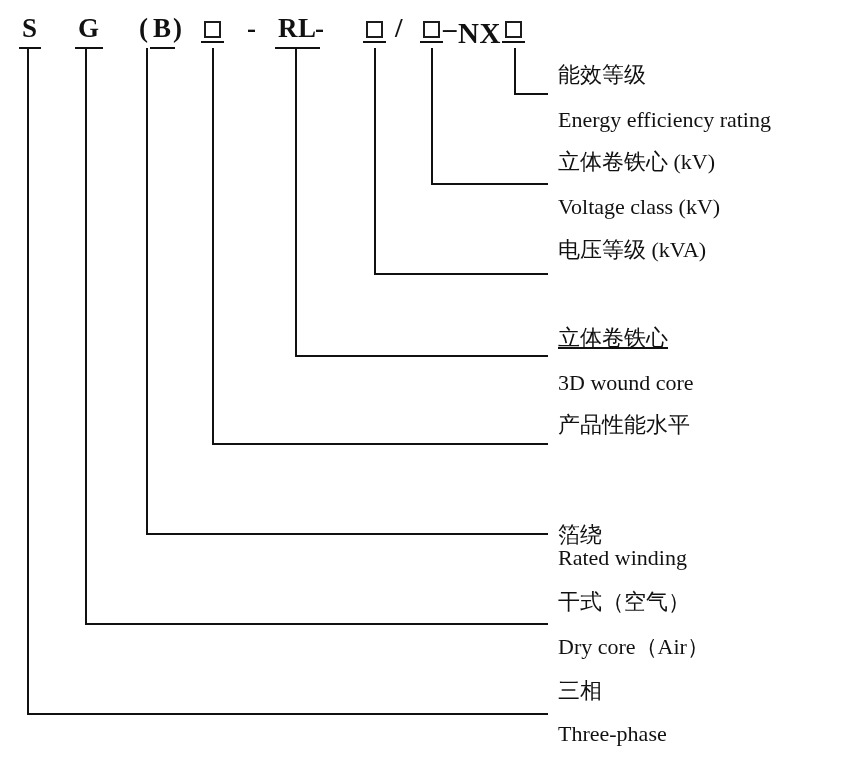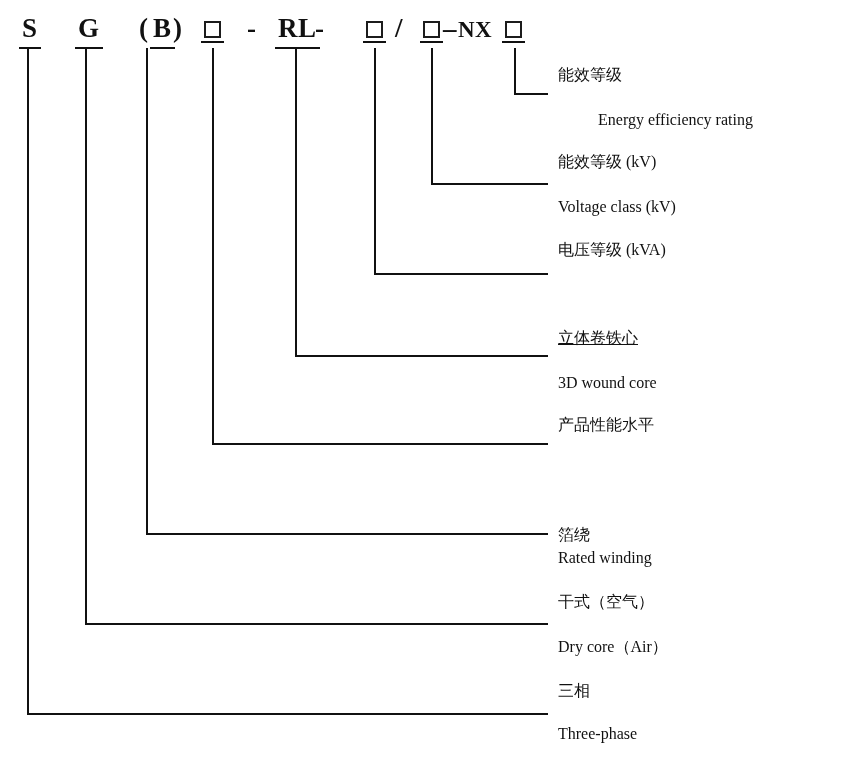--- a/index.html
+++ b/index.html
@@ -6,36 +6,36 @@
   #diagram {
     position:relative; width:850px; height:773px; background:#ffffff;
     font-family:"Liberation Serif","DejaVu Serif",serif; color:#111;
     overflow:hidden;
   }
   
   .tok {
     position:absolute; top:12px; line-height:1.2;
     font-weight:bold; font-size:27px; letter-spacing:0.5px; white-space:nowrap;
   }
-  .tok.small { font-size:23px; top:16px; font-weight:bold; }
+  .tok.small { font-size:29px; top:16px; font-weight:bold; }
   .ul { border-bottom:2.5px solid #111; padding:0 3px 3px 3px; }
   .noul { padding:0 1px 3px 1px; }
   
   .sq-wrap { position:absolute; top:21px; line-height:1; }
   .sq-wrap.ul { padding:0 3px 3px 3px; }
   .sq {
     display:inline-block; width:13px; height:13px;
     border:2px solid #1c1c1c; background:#fff; vertical-align:top;
   }
   
   .vl { position:absolute; width:2px; background:#111; }
   .hl { position:absolute; height:2px; background:#111; }
   
   .lab {
-    position:absolute; left:558px; font-size:16px; line-height:26px;
+    position:absolute; left:558px; font-size:22px; line-height:26px;
     white-space:nowrap; color:#111;
   }
 </style>
 </head>
 <body>
 
 <div id="diagram">
 
   <span class="tok ul" style="left:19px;">S</span>
   <span class="tok ul" style="left:75px;">G</span>
@@ -73,23 +73,23 @@
   <div class="hl" style="left:514px; top:93px;  width:34px;"></div>
   <div class="hl" style="left:431px; top:183px; width:117px;"></div>
   <div class="hl" style="left:374px; top:273px; width:174px;"></div>
   <div class="hl" style="left:295px; top:355px; width:253px;"></div>
   <div class="hl" style="left:212px; top:443px; width:336px;"></div>
   <div class="hl" style="left:146px; top:533px; width:402px;"></div>
   <div class="hl" style="left:85px;  top:623px; width:463px;"></div>
   <div class="hl" style="left:27px;  top:713px; width:521px;"></div>
 
   <div class="lab" style="top:62px;">能效等级</div>
-  <div class="lab" style="top:107px;margin-left:40px;">Energy efficiency rating</div>
+  <div class="lab" style="top:107px;">Energy efficiency rating</div>
 
-  <div class="lab" style="top:149px;">能效等级  (kV)</div>
+  <div class="lab" style="top:149px;">立体卷铁心  (kV)</div>
   <div class="lab" style="top:194px;">Voltage class (kV)</div>
 
   <div class="lab" style="top:237px;">电压等级  (kVA)</div>
 
   <div class="lab" style="top:325px;text-decoration:underline;">立体卷铁心</div>
   <div class="lab" style="top:370px;">3D wound core</div>
 
   <div class="lab" style="top:412px;">产品性能水平</div>
 
   <div class="lab" style="top:522px;">箔绕</div>

